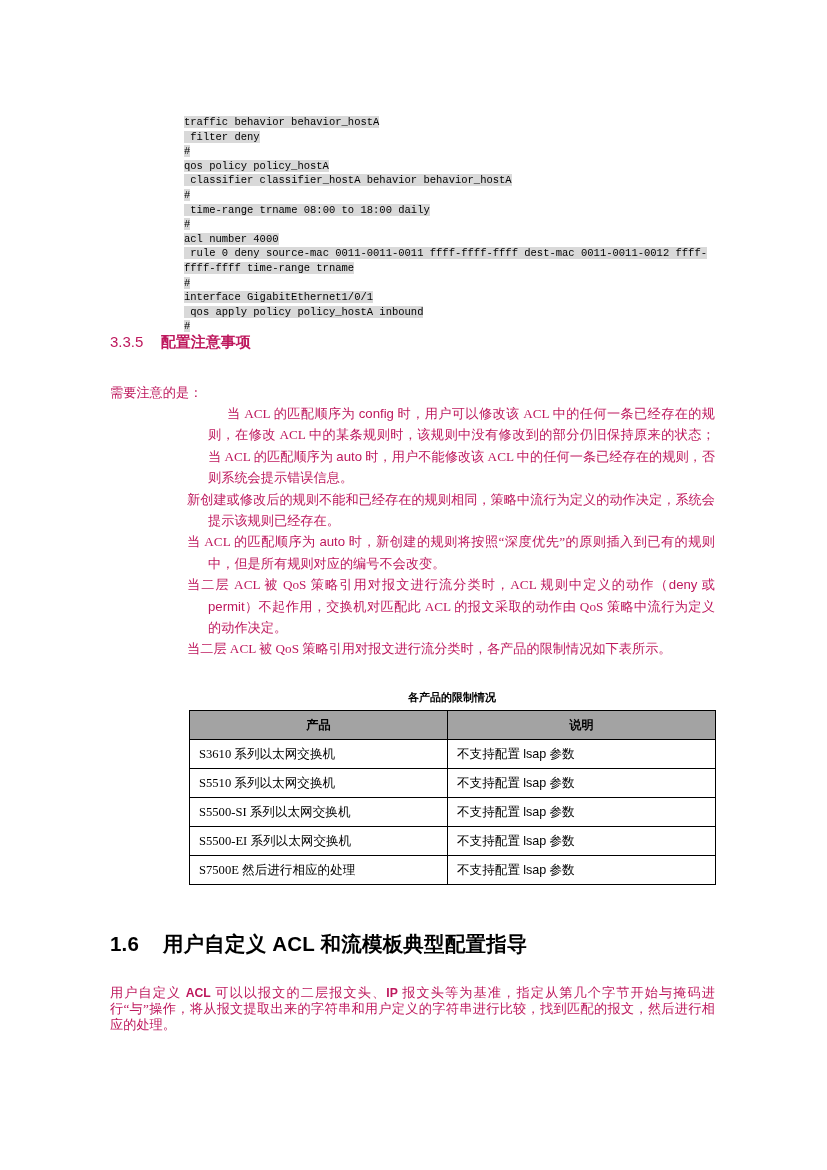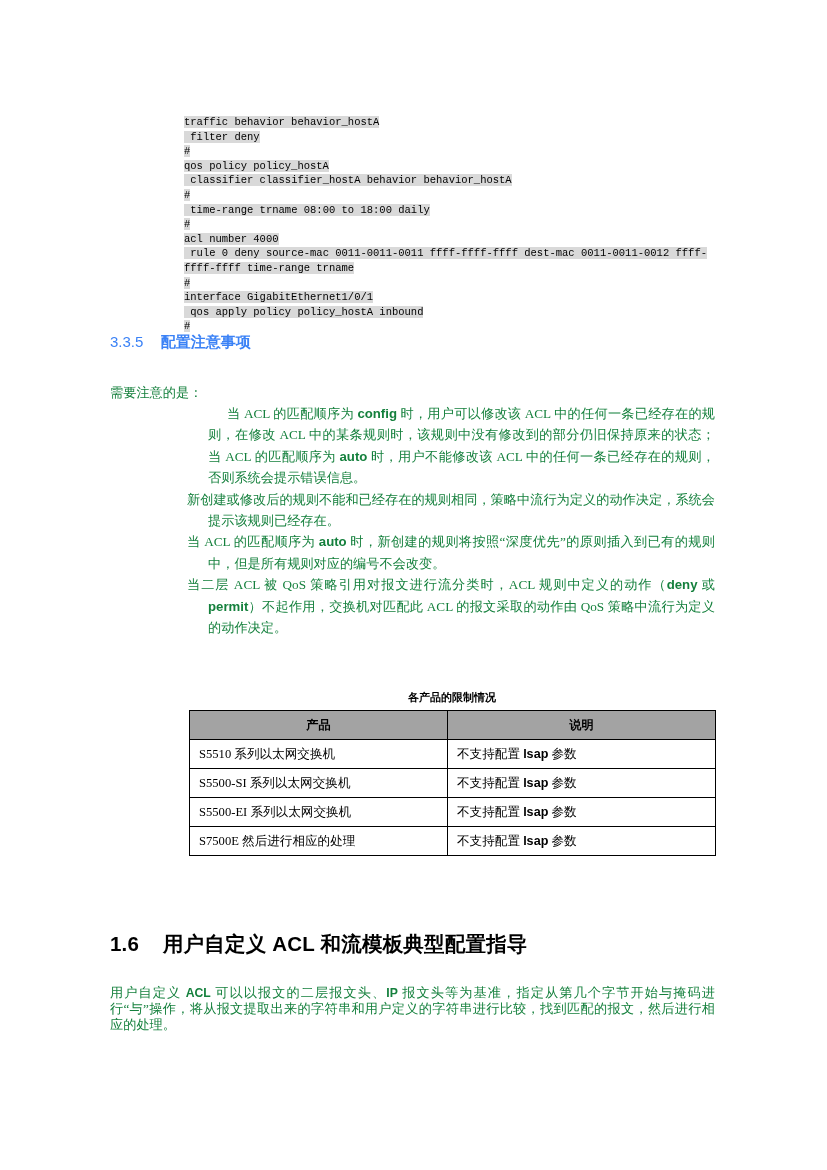--- a/index.html
+++ b/index.html
@@ -46,21 +46,21 @@
     box-decoration-break: clone;
     -webkit-box-decoration-break: clone;
   }
 
   
   .h3 {
     position: absolute;
     left: 110px;
     font-family: "Liberation Sans", "DejaVu Sans", sans-serif;
     font-size: 15px;
-    color: #3b82f6;
+    color: #be185d;
     white-space: nowrap;
   }
   .h3 .num {
     font-weight: 400;
   }
   .h3 .txt {
     font-weight: bold;
   }
 
   .h2 {
@@ -72,21 +72,21 @@
     color: #000;
     white-space: nowrap;
     letter-spacing: 0.2px;
   }
 
   
   .body-text {
     position: absolute;
     font-size: 13.2px;
     line-height: 21.4px;
-    color: #15803d;
+    color: #be185d;
     text-align: justify;
     text-justify: inter-ideograph;
   }
   .lead {
     left: 110px;
     top: 382px;
     width: 610px;
   }
   .bullets {
     left: 187px;
@@ -105,21 +105,21 @@
     text-indent: 19px;
   }
   .closing {
     left: 110px;
     top: 985px;
     width: 605px;
     line-height: 16px;
   }
   b, strong {
     font-family: "Liberation Sans", "DejaVu Sans", sans-serif;
-    font-weight: bold;
+    font-weight: normal;
   }
   .sansb {
     font-family: "Liberation Sans", "DejaVu Sans", sans-serif;
     font-weight: bold;
     font-size: 12.2px;
   }
 
   
   .table-caption {
     position: absolute;
@@ -176,37 +176,42 @@
     <span class="txt">配置注意事项</span>
   </div>
 
   <div class="body-text lead">需要注意的是：</div>
 
   <div class="body-text bullets" id="bullets">
       <p class="first"><span>当 ACL 的匹配顺序为 </span><b>config</b><span> 时，用户可以修改该 ACL 中的任何一条已经存在的规则，在修改 ACL 中的某条规则时，该规则中没有修改到的部分仍旧保持原来的状态；当 ACL 的匹配顺序为 </span><b>auto</b><span> 时，用户不能修改该 ACL 中的任何一条已经存在的规则，否则系统会提示错误信息。</span></p>
       <p><span>新创建或修改后的规则不能和已经存在的规则相同，策略中流行为定义的动作决定，系统会提示该规则已经存在。</span></p>
       <p><span>当 ACL 的匹配顺序为 </span><b>auto</b><span> 时，新创建的规则将按照“深度优先”的原则插入到已有的规则中，但是所有规则对应的编号不会改变。</span></p>
       <p><span>当二层 ACL 被 QoS 策略引用对报文进行流分类时，ACL 规则中定义的动作（</span><b>deny</b><span> 或 </span><b>permit</b><span>）不起作用，交换机对匹配此 ACL 的报文采取的动作由 QoS 策略中流行为定义的动作决定。</span></p>
+      <p><span>当二层 ACL 被 QoS 策略引用对报文进行流分类时，各产品的限制情况如下表所示。</span></p>
     </div>
 
   <div class="table-caption">各产品的限制情况</div>
 
   <table class="limits">
     <colgroup>
         <col class="c1">
         <col class="c2">
       </colgroup>
     <thead>
       <tr>
         <th>产品</th>
         <th>说明</th>
       </tr>
     </thead>
     <tbody id="limits-body">
         <tr>
+          <td>S3610 系列以太网交换机</td>
+          <td><span>不支持配置 </span><b>lsap</b><span> 参数</span></td>
+        </tr>
+        <tr>
           <td>S5510 系列以太网交换机</td>
           <td><span>不支持配置 </span><b>lsap</b><span> 参数</span></td>
         </tr>
         <tr>
           <td>S5500-SI 系列以太网交换机</td>
           <td><span>不支持配置 </span><b>lsap</b><span> 参数</span></td>
         </tr>
         <tr>
           <td>S5500-EI 系列以太网交换机</td>
           <td><span>不支持配置 </span><b>lsap</b><span> 参数</span></td>

